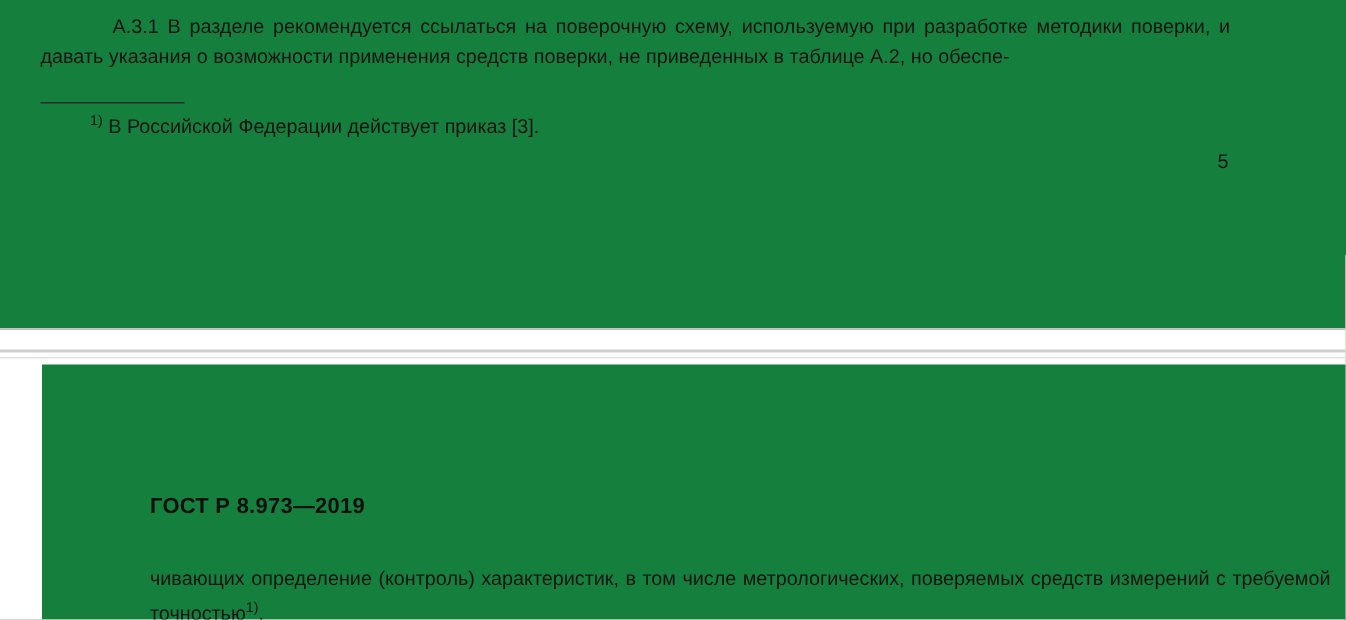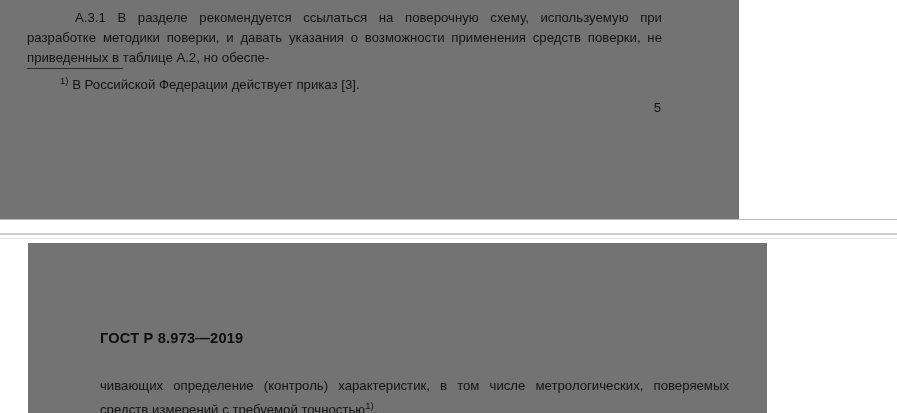--- a/index.html
+++ b/index.html
@@ -12,22 +12,22 @@
     height: 413px;
     font-family: "Liberation Sans", sans-serif;
     color: #1a1a1a;
     position: relative;
     overflow: hidden;
   }
   .page {
     position: absolute;
     left: 0;
     top: 0;
-    width: 739px;
-    background: #737373;
+    width: 897px;
+    background: #15803d;
   }
 
   
   .page-top {
     top: 0;
     height: 219px;
     padding: 0;
   }
   .body-para {
     position: absolute;

